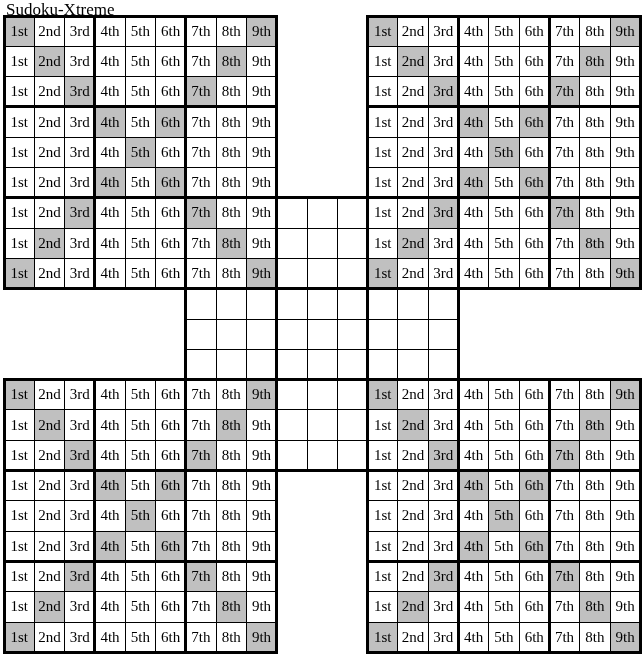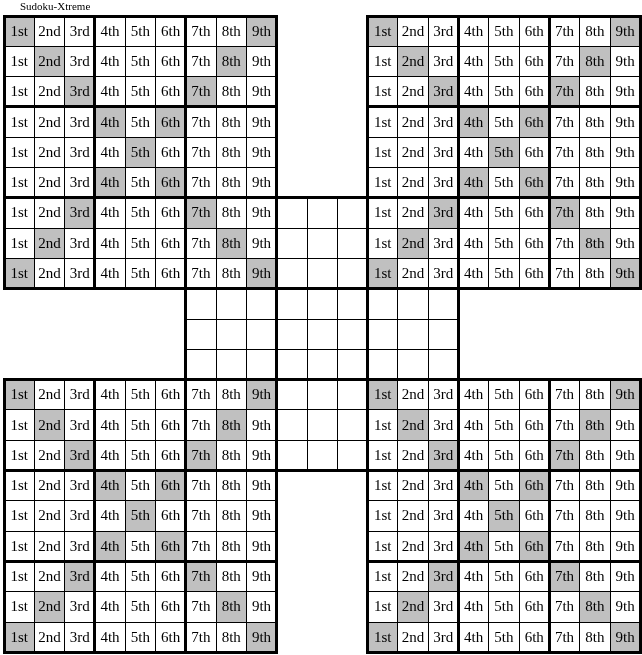--- a/index.html
+++ b/index.html
@@ -7,22 +7,22 @@
     background: var(--pagebg, #ffffff);
   }
   body {
     position: relative;
     width: 642px; height: 655px;
     overflow: hidden;
     font-family: "Liberation Serif", serif;
   }
   .title {
     position: absolute;
-    left: 20px; top: 0px;
-    font-size: 11px;
+    left: 6px; top: 0px;
+    font-size: 17px;
     color: var(--text, #000);
     white-space: nowrap;
   }
   #board {
     position: absolute;
     left: 0; top: 0; width: 642px; height: 655px;
   }
   .cell {
     position: absolute;
     width: 30.3px; height: 30.3px;

